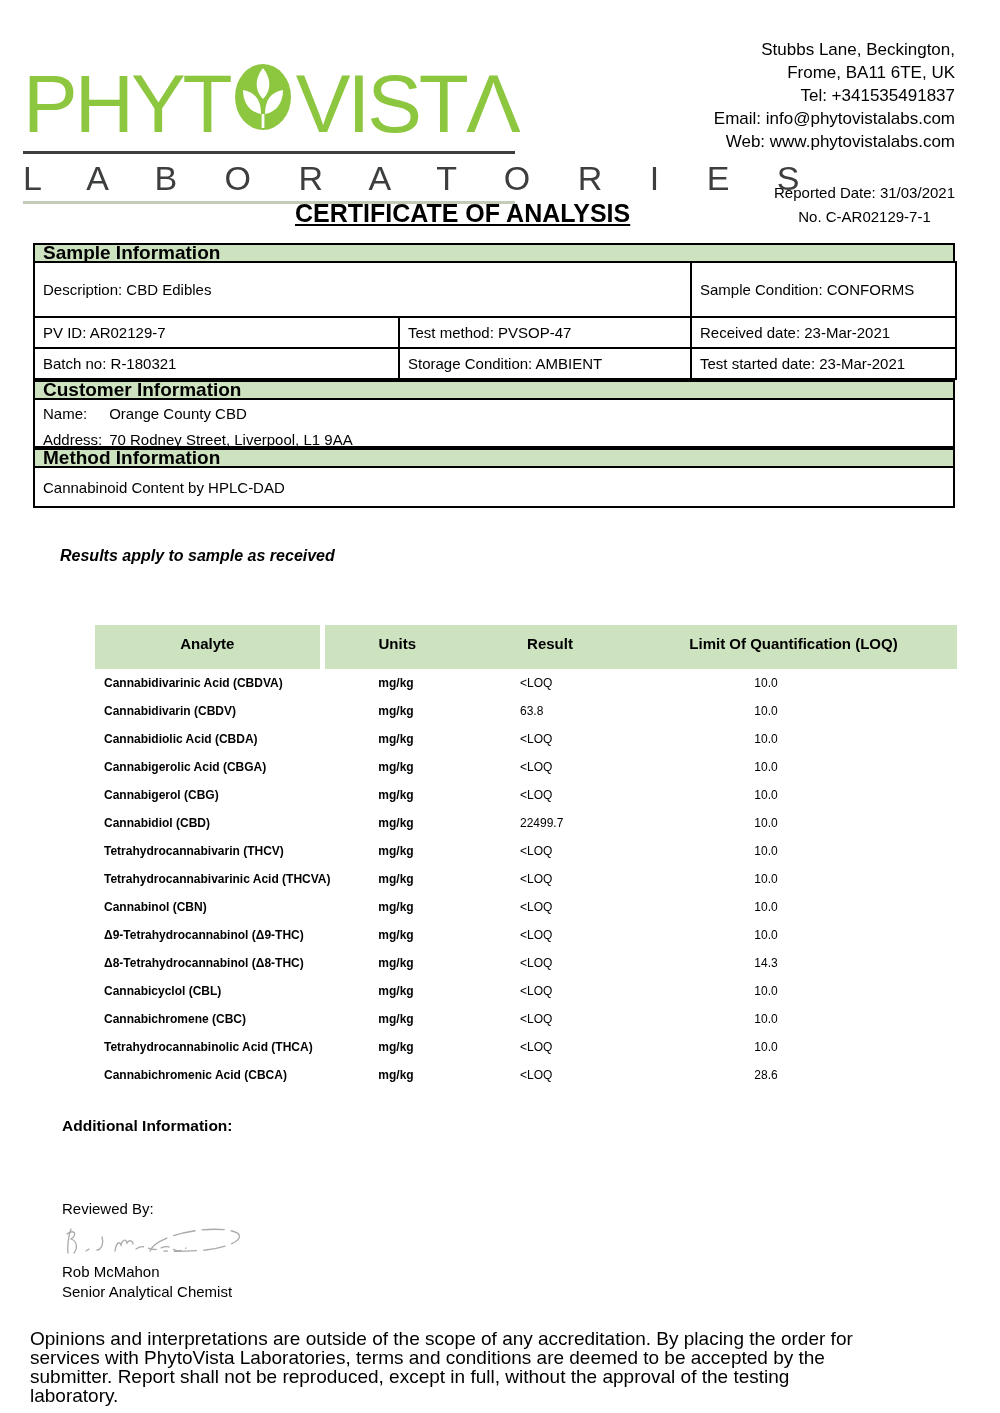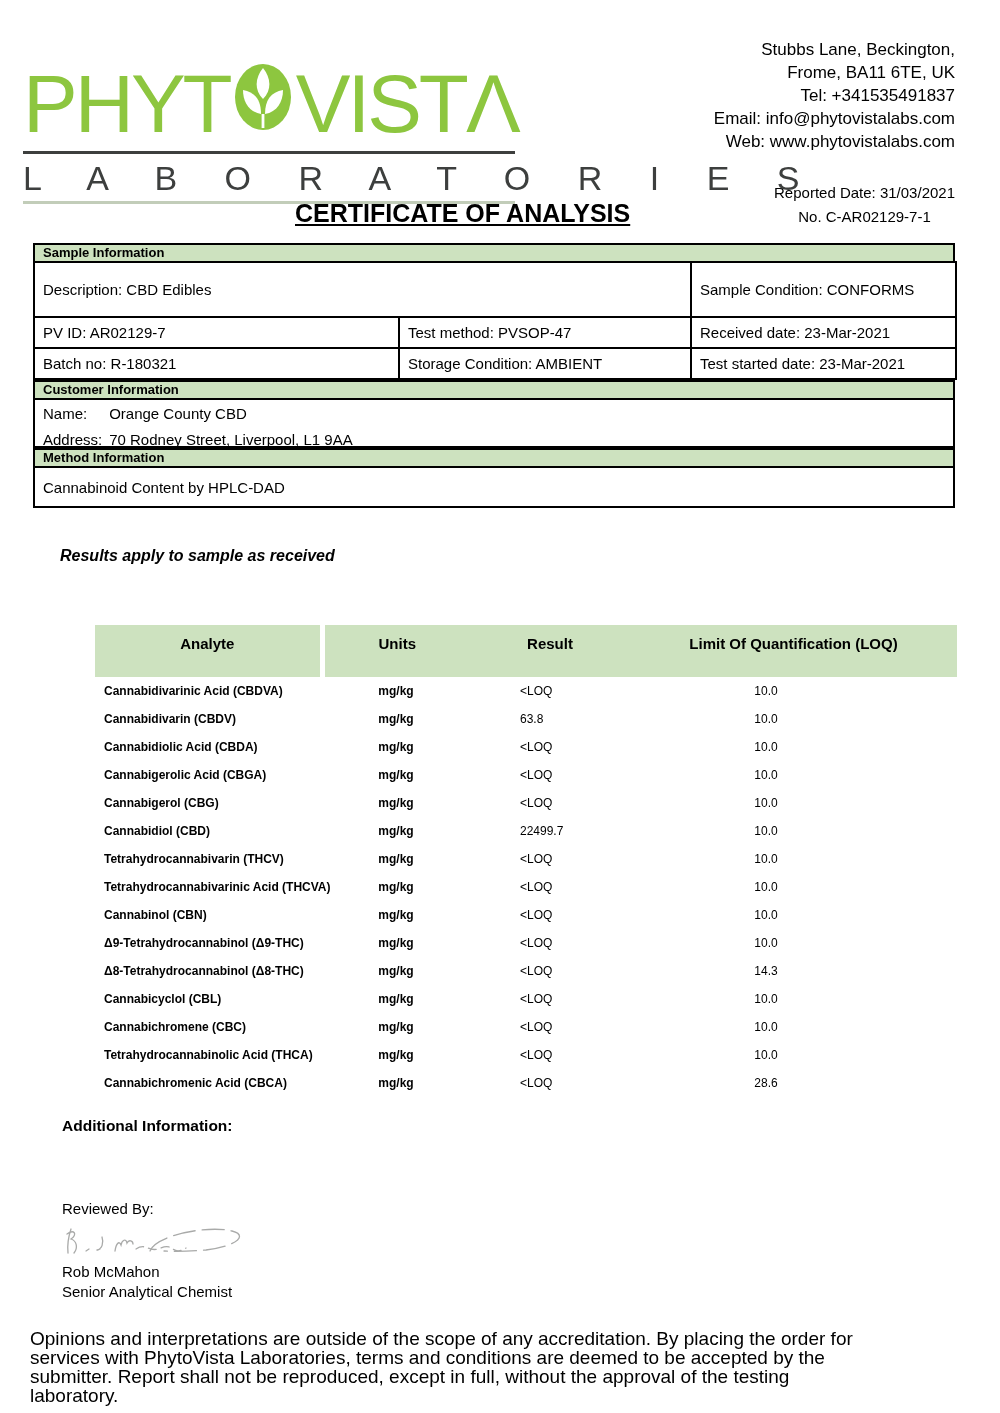--- a/index.html
+++ b/index.html
@@ -22,41 +22,41 @@
              font-size: 17px; line-height: 23px; }
 
   
   .coa-title { position: absolute; left: 295px; top: 199px; font-size: 25px; font-weight: 700; text-decoration: underline; }
   .report-meta { position: absolute; right: 45px; top: 181px; text-align: center;
                  font-size: 15px; line-height: 24px; }
 
   
   .info-wrap { position: absolute; left: 33px; top: 243px; width: 922px; }
   .section-bar { background: #cde2bf; border: 2px solid #000; height: 20px;
-                 font-size: 13px; font-weight: 700; line-height: 16px; padding-left: 8px; }
+                 font-size: 19px; font-weight: 700; line-height: 16px; padding-left: 8px; }
   table.info { width: 922px; border-collapse: collapse; margin-top: -2px; table-layout: fixed; }
   table.info td { border: 2px solid #000; font-size: 15px; padding: 3px 8px; vertical-align: middle; }
   table.info tr.r1 td { height: 55px; }
   table.info tr.r2 td, table.info tr.r3 td { height: 31px; }
   td.top-align { vertical-align: top; padding-top: 4px; }
   .cust-box { border: 2px solid #000; margin-top: -2px; height: 50px; font-size: 15px;
               padding: 5px 8px 4px 8px; }
   .cust-box .line2 { margin-top: 9px; }
   .cust-box .lbl { display: inline-block; min-width: 62px; }
   .method-bar { }
   .method-box { border: 2px solid #000; margin-top: -2px; height: 42px; font-size: 15px;
                 display: flex; align-items: center; padding-left: 8px; }
 
   
   .results-note { position: absolute; left: 24px; top: 547px; font-size: 16px;
                   font-weight: 700; font-style: italic; margin-left: 36px; }
   table.results { position: absolute; left: 95px; top: 625px; width: 862px;
                   border-collapse: collapse; table-layout: fixed; }
   table.results th { background: #cde2bf; font-size: 15px; font-weight: 700;
-                     vertical-align: top; padding-top: 10px; height: 52px; text-align: center; }
+                     vertical-align: top; padding-top: 10px; height: 44px; text-align: center; }
   table.results th.analyte-h { border-right: 5px solid #fff; }
   table.results td { height: 28px; font-size: 12px; vertical-align: middle; white-space: nowrap; }
   td.c-analyte { font-weight: 700; padding-left: 9px; }
   td.c-units   { font-weight: 700; text-align: center; }
   td.c-result  { padding-left: 50px; }
   td.c-loq     { text-align: center; padding-right: 55px; }
 
   
   .additional { position: absolute; left: 62px; top: 1117px; font-size: 15.5px; font-weight: 700; }
   .signoff { position: absolute; left: 62px; top: 1199px; font-size: 15px; line-height: 20px; }

